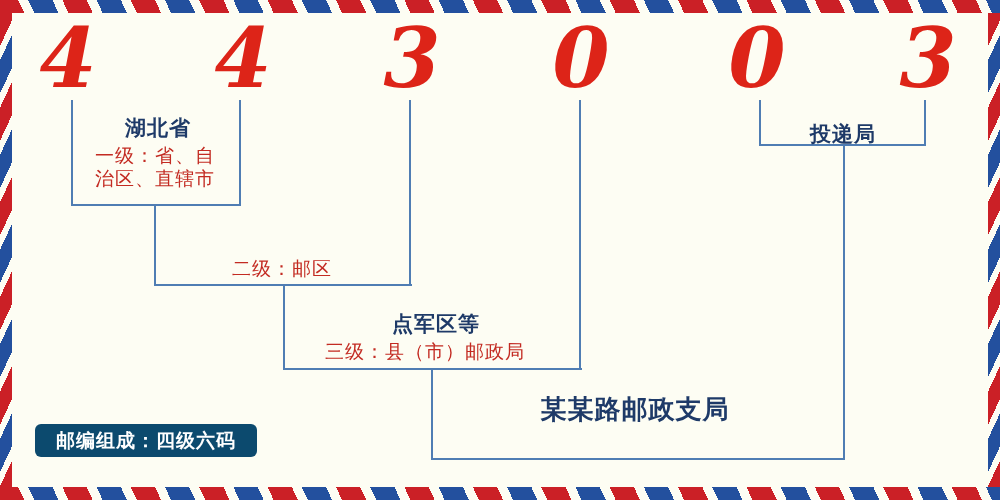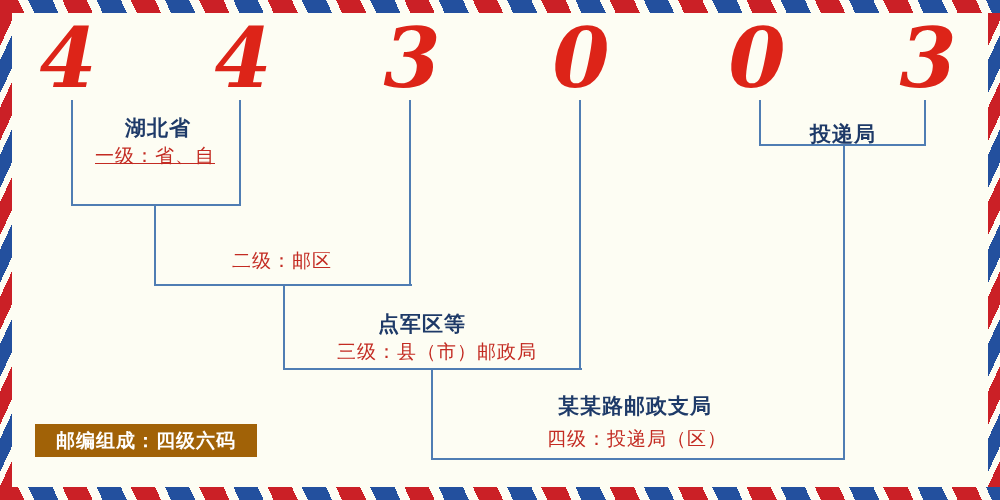--- a/index.html
+++ b/index.html
@@ -39,25 +39,25 @@
   .hline { height:2px; }
 
   .place {
     position:absolute; text-align:center; font-weight:bold;
     font-size:21px; color:#1e3a68; letter-spacing:1px;
   }
   .desc {
     position:absolute; text-align:center; font-size:19px;
     color:#c32b22; line-height:23px; letter-spacing:1px;
   }
-  .desc span { display:block;text-decoration:underline; }
+  .desc span { display:block; }
 
   .badge {
     position:absolute; left:35px; top:424px; width:222px; height:33px;
-    background:#a16207; border-radius:0; color:#ffffff;
+    background:#0c4a6e; border-radius:6px; color:#ffffff;
     font-size:19px; font-weight:bold; text-align:center; line-height:33px;
     letter-spacing:1px;
   }
 </style>
 </head>
 <body>
 
 <div class="canvas">
 
   <div class="stripe h top"></div>
@@ -88,27 +88,27 @@
   <div class="hline" style="left:431px;top:458px;width:414px"></div>
   <div class="vline" style="left:843px;top:144px;height:316px"></div>
 
   <div class="vline" style="left:759px;top:100px;height:46px"></div>
   <div class="vline" style="left:924px;top:100px;height:46px"></div>
   <div class="hline" style="left:759px;top:144px;width:167px"></div>
 
   <div class="place" style="left:78px;top:114px;width:160px">湖北省</div>
   <div class="desc" style="left:55px;top:144px;width:200px">
     <span>一级：省、自</span>
+    <span>治区、直辖市</span>
   </div>
 
-  <div class="desc" style="left:182px;top:249px;width:200px">二级：邮区</div>
+  <div class="desc" style="left:182px;top:257px;width:200px">二级：邮区</div>
 
-  <div class="place" style="left:342px;top:310px;width:160px">点军区等</div>
-  <div class="desc" style="left:312px;top:340px;width:250px">三级：县（市）邮政局</div>
+  <div class="place" style="left:356px;top:310px;width:160px">点军区等</div>
+  <div class="desc" style="left:300px;top:340px;width:250px">三级：县（市）邮政局</div>
 
-  <div class="place" style="left:535px;top:392px;width:200px;font-size:21px">某某路邮政支局</div>
-  <div class="desc" style="left:512px;top:427px;width:250px">四级：投递局（区）</div>
+  <div class="place" style="left:535px;top:392px;width:200px;font-size:26px">某某路邮政支局</div>
 
   <div class="place" style="left:763px;top:120px;width:160px">投递局</div>
 
   <div class="badge">邮编组成：四级六码</div>
 
 </div>
 
 </body></html>

